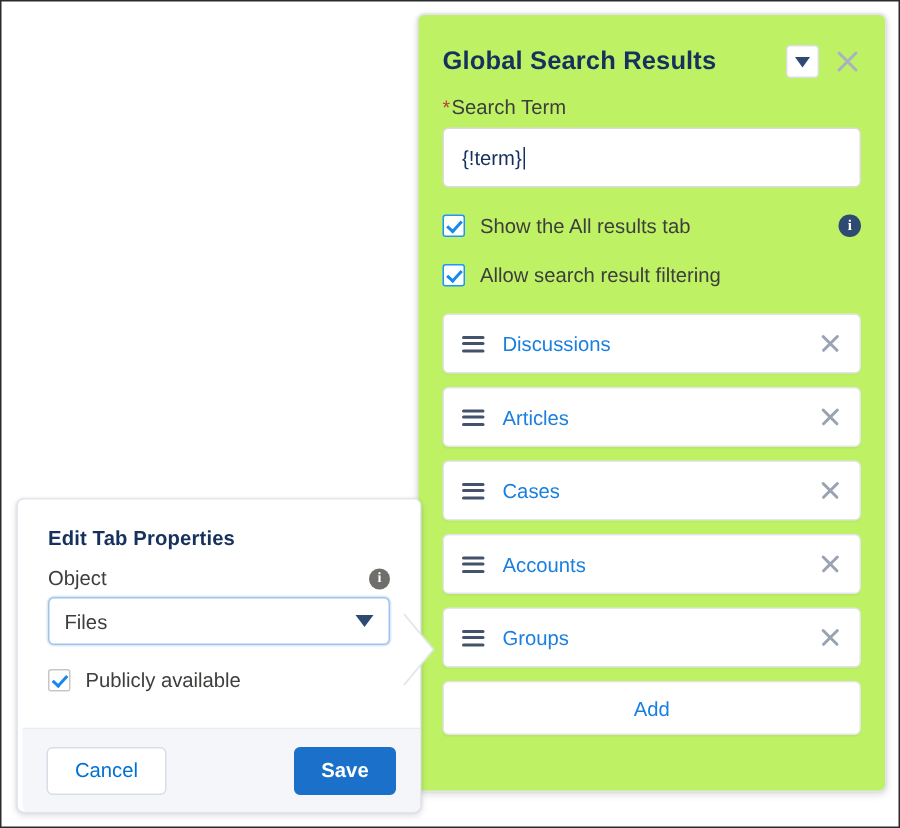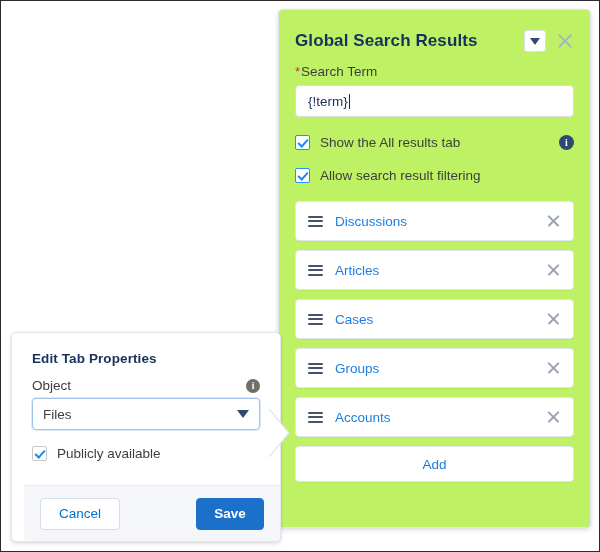--- a/index.html
+++ b/index.html
@@ -128,21 +128,21 @@
     border-width: 0 2px 2px 0;
     transform: rotate(42deg);
   }
   .check-label {
     font-size: 13.5px;
     color: #3e3e3c;
     margin-left: 10px;
   }
   #left-footer {
     position: absolute;
-    left: 12px; right: 0; bottom: 0;
+    left: 3px; right: 0; bottom: 0;
     height: 56px;
     background: #f4f6f9;
     border-top: 1px solid #e8ebf0;
     border-radius: 0 0 4px 4px;
     display: flex;
     align-items: center;
     justify-content: space-between;
     padding: 0 16px;
     box-sizing: border-box;
   }
@@ -253,21 +253,21 @@
     font-size: 13.5px;
     color: #3e3e3c;
     margin-bottom: 6px;
   }
   .req-star {
     color: #c23934;
     font-size: 13px;
     margin-right: 1px;
   }
   .text-input {
-    height: 32px;
+    height: 40px;
     border: 1px solid #dddbda;
     border-radius: 4px;
     background: #ffffff;
     display: flex;
     align-items: center;
     padding: 0 12px;
     box-sizing: border-box;
     font-size: 13.5px;
     color: #16325c;
     position: relative;
@@ -431,31 +431,31 @@
         <span class="item-label">Cases</span>
         <span class="item-x"></span>
       </div>
 
       <div class="list-item">
         <span class="grip">
             <span></span>
             <span></span>
             <span></span>
           </span>
-        <span class="item-label">Groups</span>
+        <span class="item-label">Accounts</span>
         <span class="item-x"></span>
       </div>
 
       <div class="list-item">
         <span class="grip">
             <span></span>
             <span></span>
             <span></span>
           </span>
-        <span class="item-label">Accounts</span>
+        <span class="item-label">Groups</span>
         <span class="item-x"></span>
       </div>
 
       <div class="add-btn">Add</div>
     </div>
   </div>
 
   <div id="left-panel">
     <div id="left-body">
       <div class="panel-title">Edit Tab Properties</div>

